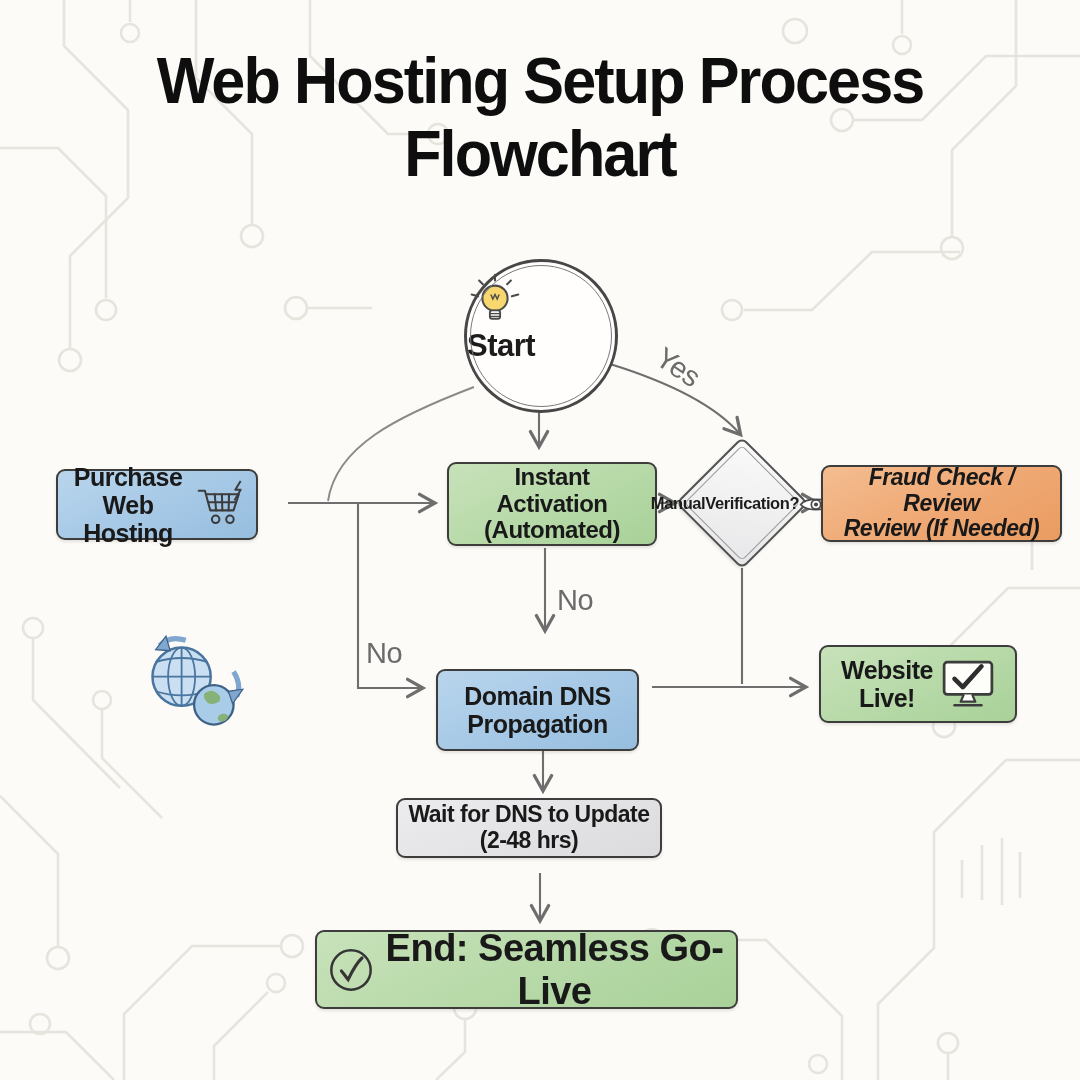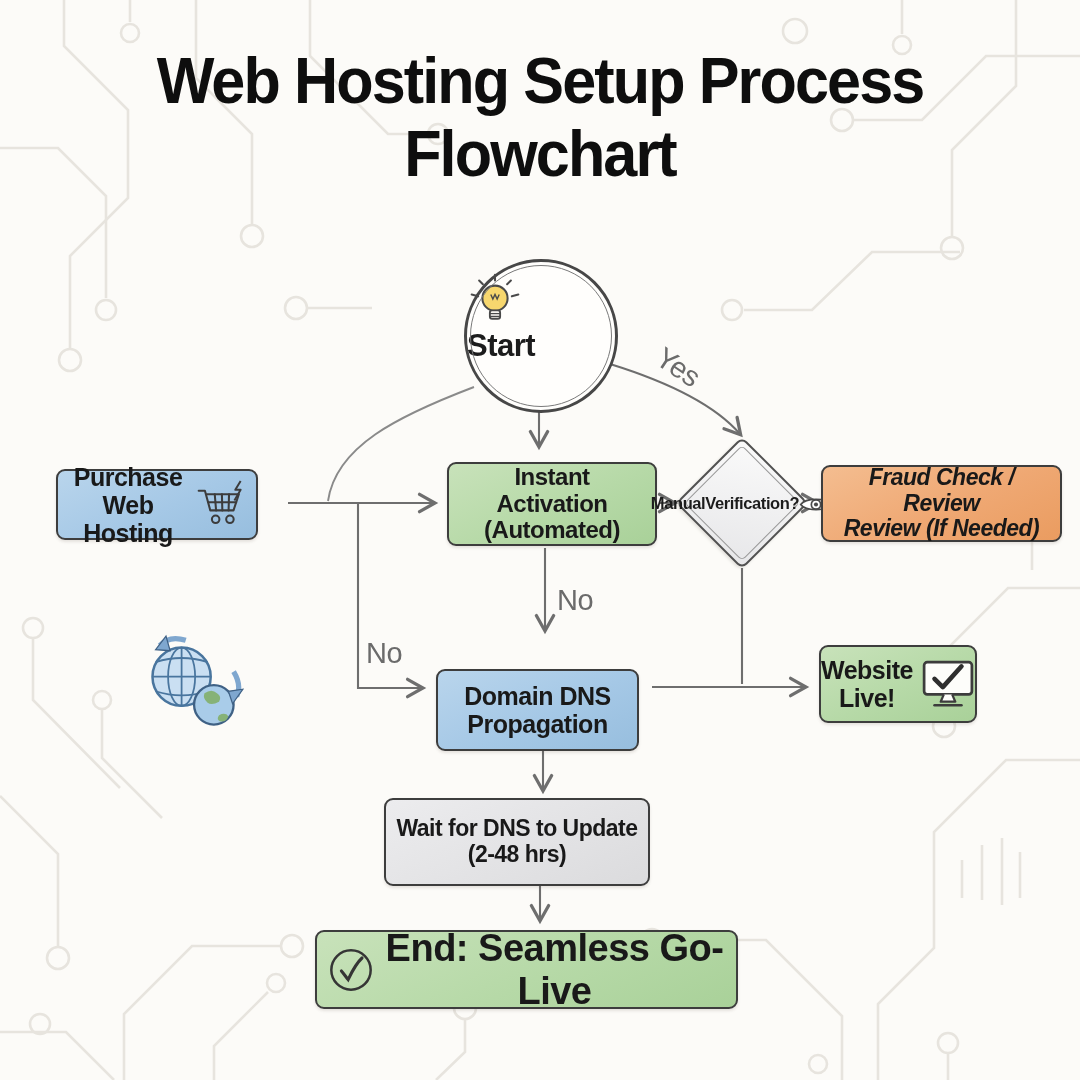--- a/index.html
+++ b/index.html
@@ -44,22 +44,22 @@
     font-weight:700;letter-spacing:-.5px;text-align:center;line-height:1.12;color:#191919;}
   .blue{background:linear-gradient(155deg,#b9d5ec 0%,#a5c8e6 55%,#97bede 100%);}
   .green{background:linear-gradient(155deg,#c8e2ba 0%,#b6d9a7 55%,#a9d199 100%);}
   .orange{background:linear-gradient(155deg,#f4bd90 0%,#efa873 55%,#ea9c60 100%);}
   .gray{background:linear-gradient(155deg,#ececee 0%,#e2e2e4 60%,#dbdbdd 100%);}
 
   .purchase{left:56px;top:469px;width:202px;height:71px;font-size:25px;}
   .activation{left:447px;top:462px;width:210px;height:84px;font-size:24px;}
   .fraud{left:821px;top:465px;width:241px;height:77px;font-size:23px;font-style:italic;}
   .dns{left:436px;top:669px;width:203px;height:82px;font-size:25px;}
-  .website{left:819px;top:645px;width:158px;height:78px;font-size:25px;}
-  .wait{left:384px;top:798px;width:266px;height:88px;font-size:23px;}
+  .website{left:819px;top:645px;width:198px;height:78px;font-size:25px;}
+  .wait{left:396px;top:798px;width:266px;height:60px;font-size:23px;}
   .endbox{left:315px;top:930px;width:423px;height:79px;font-size:38px;}
   .endbox .box-text{flex-direction:row;}
 
   
   .diamond-wrap{position:absolute;z-index:3;left:678px;top:439px;width:128px;height:128px;}
   .diamond-shape{
     position:absolute;left:50%;top:50%;width:90px;height:90px;
     transform:translate(-50%,-50%) rotate(45deg);
     background:linear-gradient(145deg,#fafafa, #e7e7e9);
     border:2.6px solid #515151;border-radius:7px;

